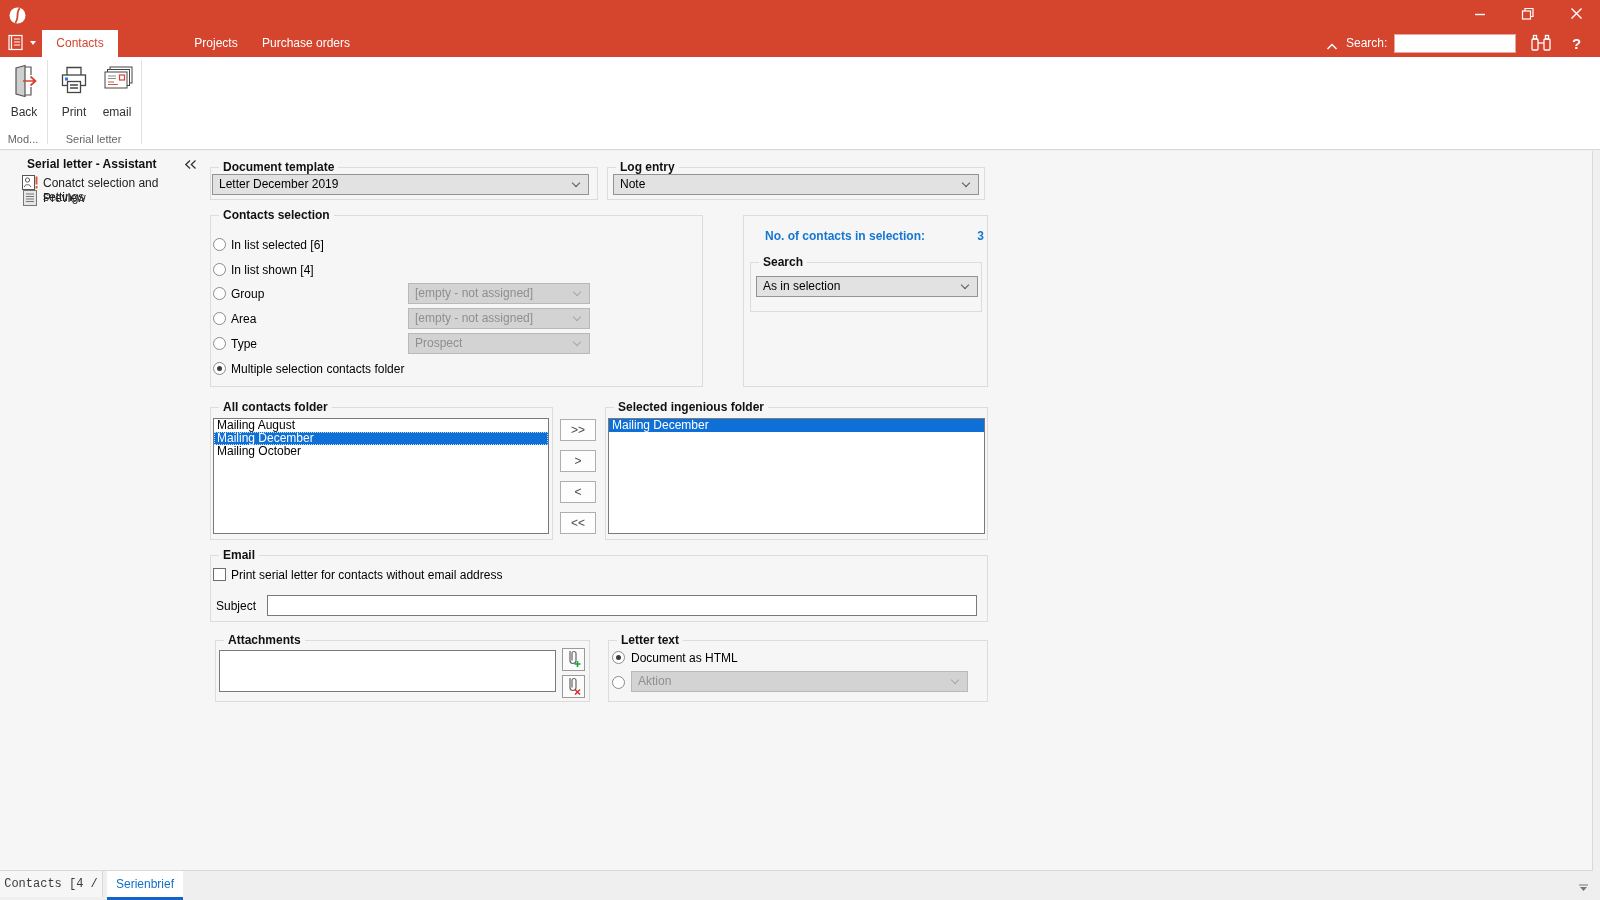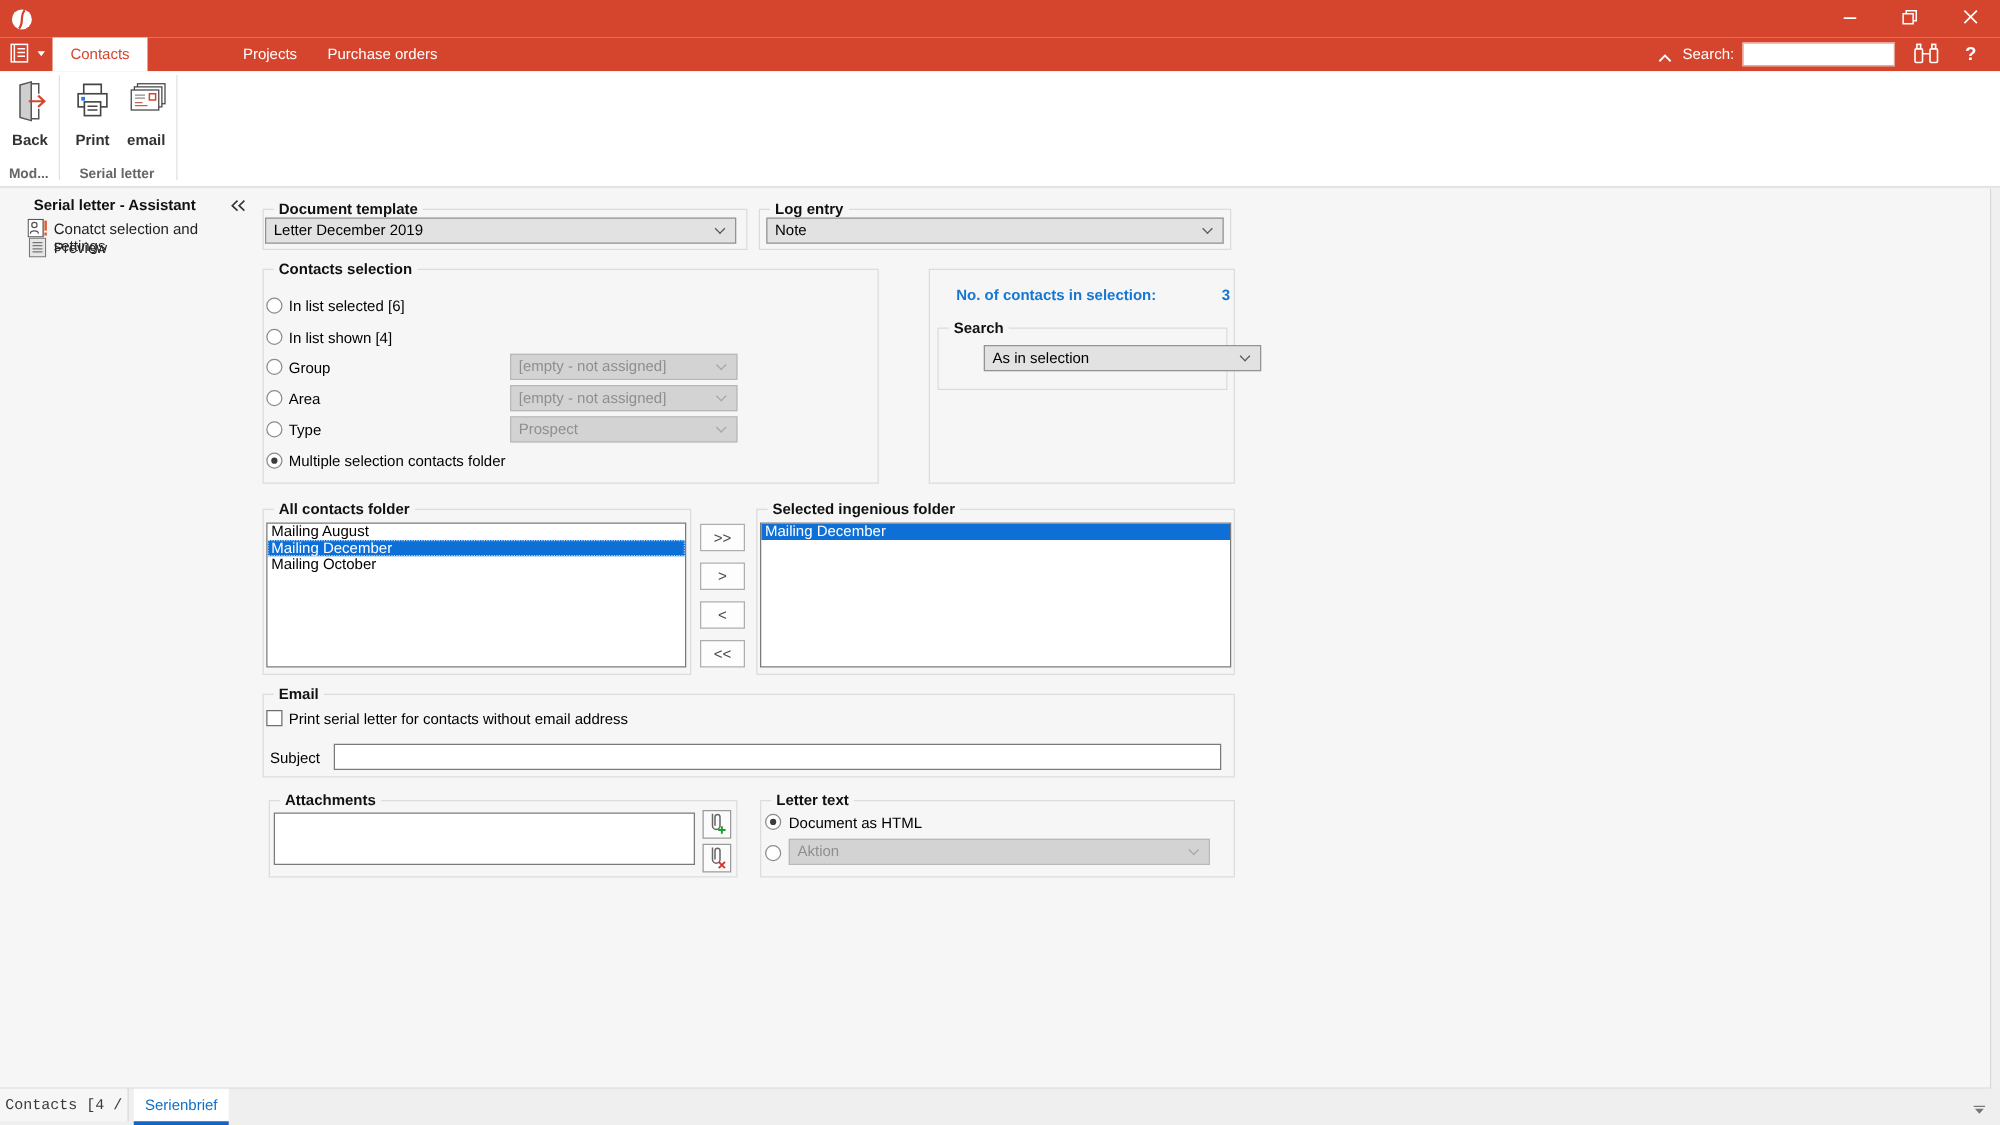--- a/index.html
+++ b/index.html
@@ -14,21 +14,21 @@
   .winbtn { position:absolute; top:4px; width:28px; height:22px; display:flex; align-items:center; justify-content:center; }
 
   
   .tabrow { position:absolute; left:0; top:30px; width:1600px; height:27px; background:#d5452e; }
   .apptab { position:absolute; top:0; height:27px; line-height:27px; text-align:center; color:#fff; font-size:12px; cursor:default; }
   .apptab.active { background:#fff; color:#d5452e; }
   .searchlbl { position:absolute; top:6px; color:#fff; font-size:12px; }
   .searchbox { position:absolute; top:4px; width:122px; height:19px; background:#fff; border:1px solid #e7a79a; }
 
   
-  .ribbon { position:absolute; left:0; top:57px; width:1600px; height:93px; background:#fff; border-bottom:1px solid #d6d6d6;font-weight:bold; }
+  .ribbon { position:absolute; left:0; top:57px; width:1600px; height:93px; background:#fff; border-bottom:1px solid #d6d6d6; }
   .rbtn { position:absolute; top:4px; width:44px; height:70px; text-align:center; }
   .rbtn .rlbl { position:absolute; left:0; right:0; top:44px; font-size:12px; color:#333; }
   .rsep { position:absolute; top:3px; width:1px; height:84px; background:#e2e2e2; }
   .rgrouplbl { position:absolute; top:76px; text-align:center; font-size:11px; color:#666; white-space:nowrap; overflow:hidden; }
 
   
   .content { position:absolute; left:0; top:151px; width:1593px; height:720px; background:#f6f6f6; border-right:1px solid #d9d9d9; border-bottom:1px solid #d9d9d9; }
 
   
   .sb-title { position:absolute; left:27px; top:6px; font-weight:700; font-size:12px; color:#111; }
@@ -244,21 +244,21 @@
     </div>
     <span class="radio checked" style="left:213px; top:211px;"></span>
     <span class="flabel" style="left:231px; top:211px;">Multiple selection contacts folder</span>
 
     <div class="groupbox" style="left:743px; top:64px; width:245px; height:172px;"></div>
     <span class="flabel bluebold" style="left:765px; top:78px;">No. of contacts in selection:</span>
     <span class="flabel bluebold" style="left:944px; top:78px; width:40px; text-align:right;">3</span>
     <div class="groupbox" style="left:750px; top:111px; width:232px; height:50px;">
       <span class="gb-label">Search</span>
     </div>
-    <div class="combo" style="left:756px; top:125px; width:222px;margin-left:31px;">
+    <div class="combo" style="left:756px; top:125px; width:222px;">
       <span>As in selection</span>
       <span class="chev"></span>
     </div>
 
     <div class="groupbox" style="left:210px; top:256px; width:343px; height:133px;">
       <span class="gb-label">All contacts folder</span>
     </div>
     <div class="listbox" style="left:213px; top:267px; width:336px; height:116px;">
       <div class="listitem">Mailing August</div>
       <div class="listitem selected focused">Mailing December</div>

